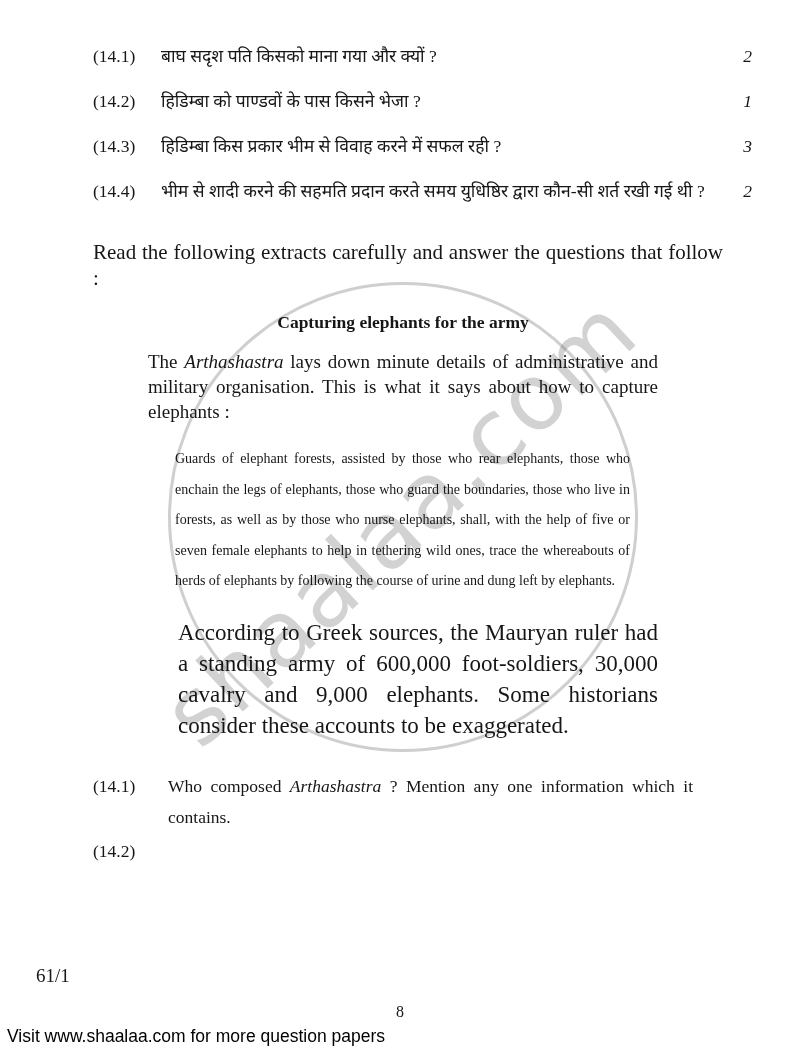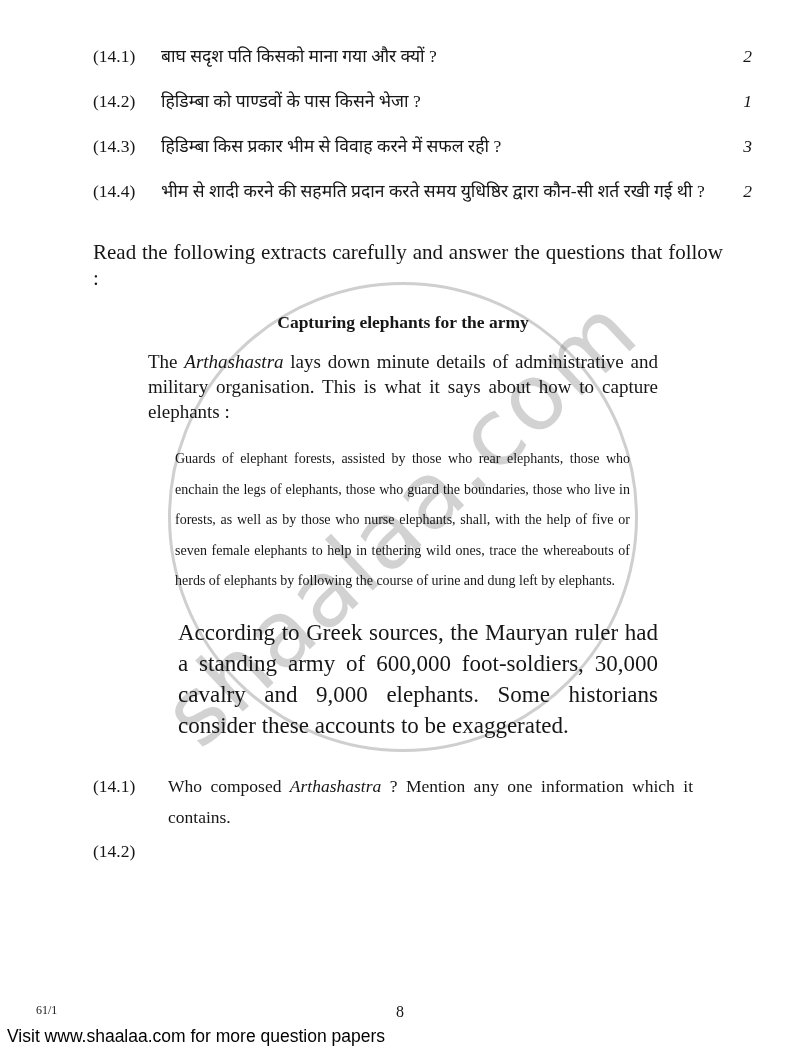--- a/index.html
+++ b/index.html
@@ -43,21 +43,21 @@
 
   .eq-row { display: flex; align-items: flex-start; font-size: 17.5px; line-height: 31px; }
   .eq-row.first  { margin-top: 30px; }
   .eq-row.second { margin-top: 3px; }
   .eq-num  { flex: 0 0 75px; }
   .eq-text { flex: 1 1 auto; max-width: 525px; text-align: justify; }
 
   .italic { font-style: italic; }
 
   
-  .footer-code { position: absolute; left: 36px; top: 1003px; font-size: 12px; z-index: 1; text-align: center; }
+  .footer-code { position: absolute; left: 36px; top: 965px; font-size: 19px; z-index: 1; text-align: center; }
   .footer-page { position: absolute; left: 0; right: 0; top: 1003px; text-align: center;
                  font-size: 16px; z-index: 1; }
   .footer-visit{ position: absolute; left: 7px; top: 1026px; font-size: 17.5px; z-index: 1;
                  color: #000000; font-family: "Liberation Sans", "DejaVu Sans", sans-serif; }
 </style>
 </head>
 <body>
 
 <div class="page">
 

